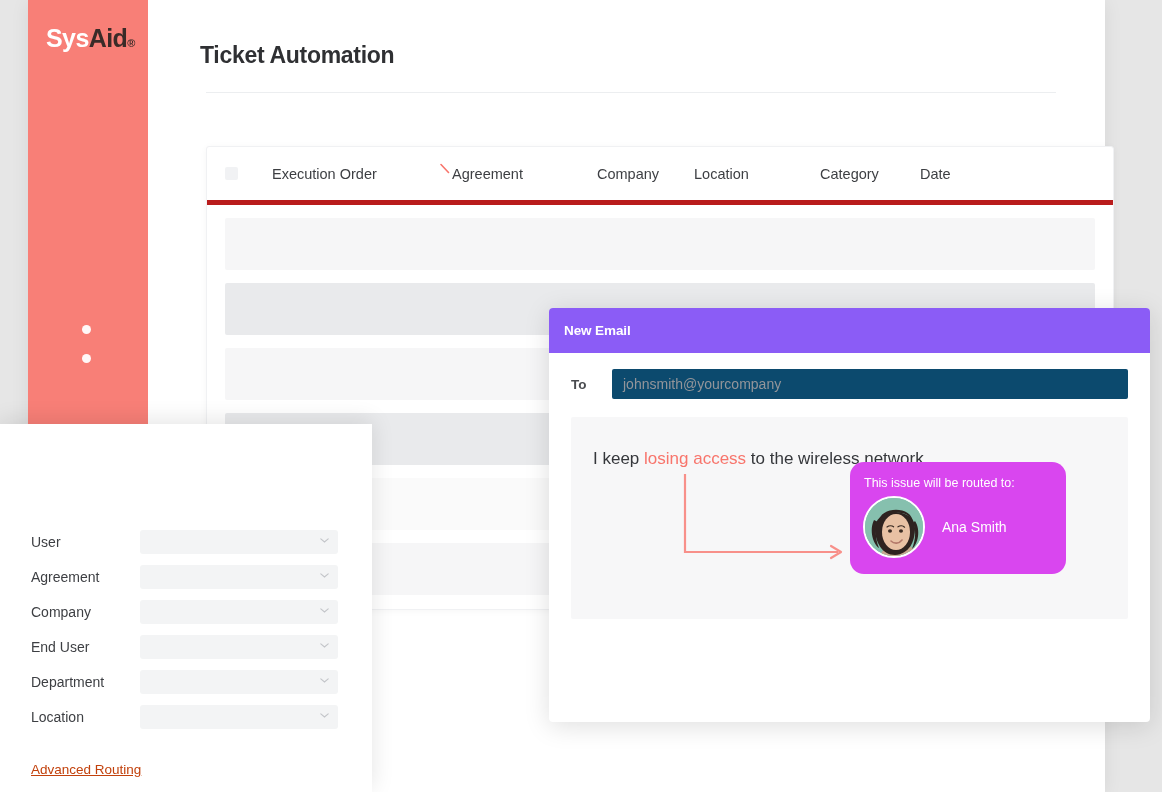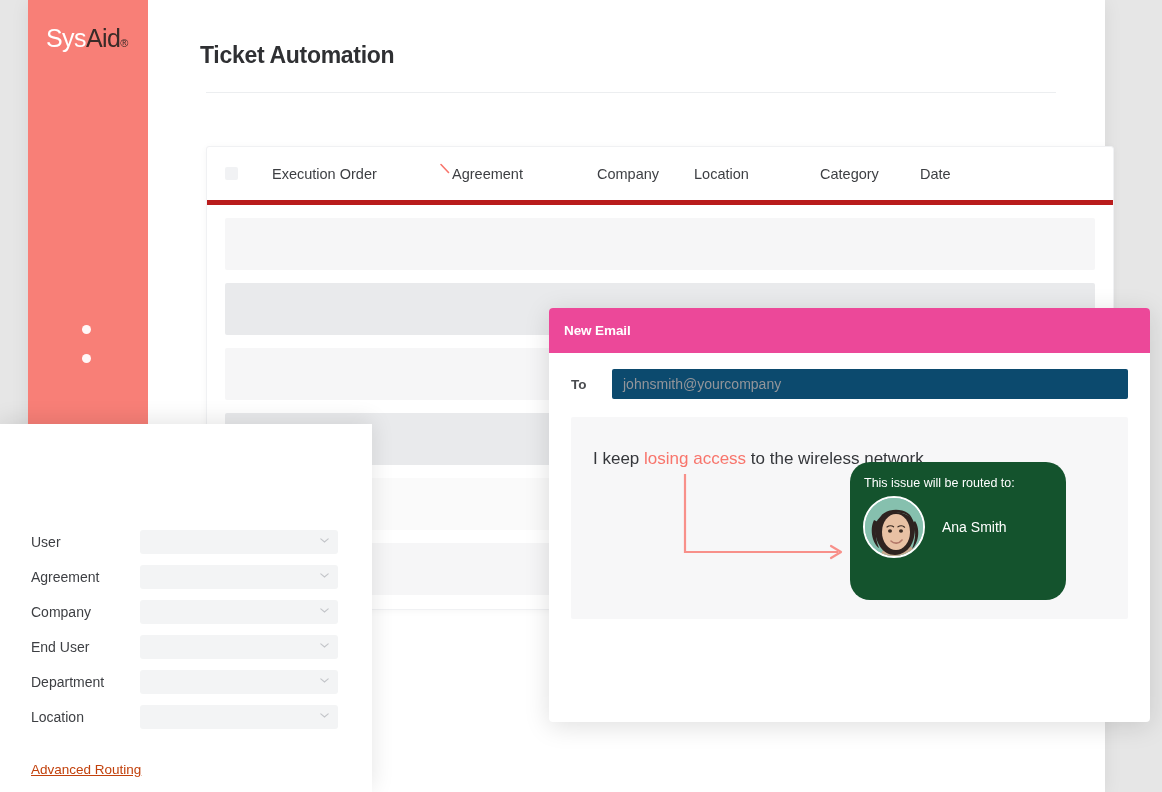--- a/index.html
+++ b/index.html
@@ -31,21 +31,21 @@
     width: 120px;
     height: 424px;
     background: #f87f77;
   }
 
   .logo {
     position: absolute;
     left: 18px;
     top: 24px;
     font-size: 25px;
-    font-weight: normal;
+    font-weight: bold;
     letter-spacing: -0.6px;
     white-space: nowrap;
   }
   .logo .sys { color: #ffffff; }
   .logo .aid { color: #3a2b28; }
   .logo .tm  { color: #3a2b28; font-size: 11px; vertical-align: baseline; }
 
   .nav-dots {
     position: absolute;
     left: 54px;
@@ -210,21 +210,21 @@
     height: 414px;
     background: #ffffff;
     border-radius: 4px;
     box-shadow: 0 4px 26px rgba(0,0,0,0.13);
     z-index: 30;
     overflow: hidden;
   }
 
   .email-header {
     height: 45px;
-    background: #ec4899;
+    background: #8b5cf6;
     display: flex;
     align-items: center;
     padding-left: 15px;
   }
   .email-header-title {
     color: #ffffff;
     font-size: 13.5px;
     font-weight: bold;
     letter-spacing: -0.1px;
   }
@@ -276,23 +276,23 @@
     top: 55px;
     width: 170px;
     height: 100px;
   }
 
   .routed-card {
     position: absolute;
     left: 279px;
     top: 45px;
     width: 216px;
-    height: 138px;
-    background: #14532d;
-    border-radius: 20px;
+    height: 112px;
+    background: #d946ef;
+    border-radius: 14px;
   }
   .routed-label {
     position: absolute;
     left: 14px;
     top: 14px;
     font-size: 12.5px;
     color: #ffffff;
   }
   .avatar {
     position: absolute;

